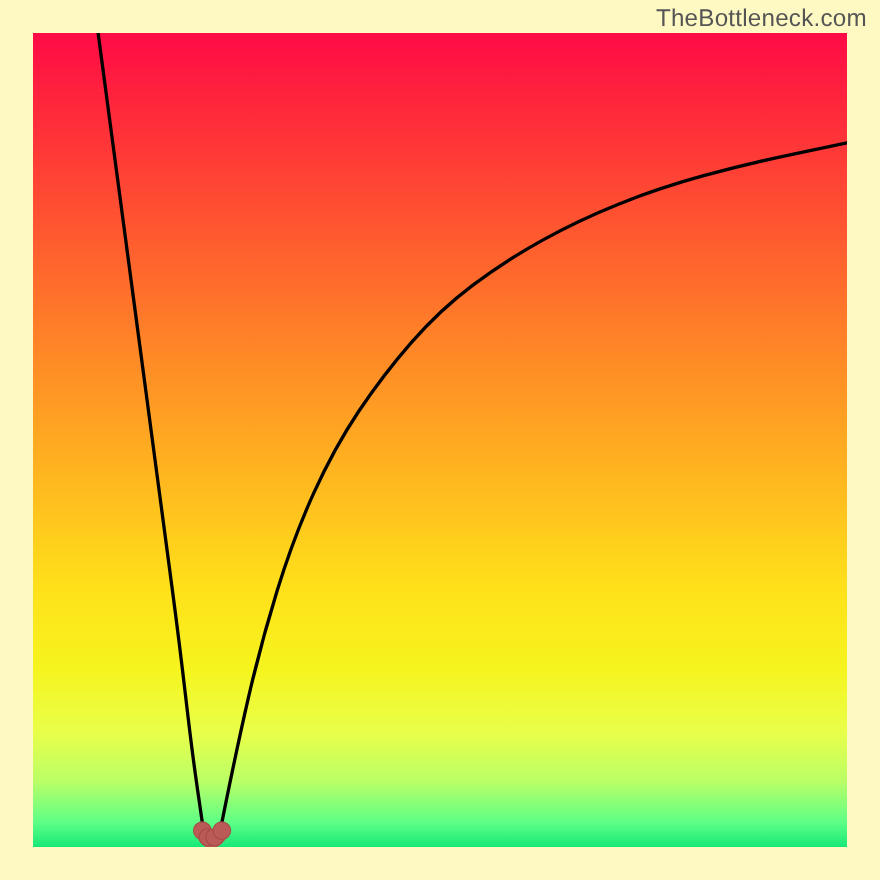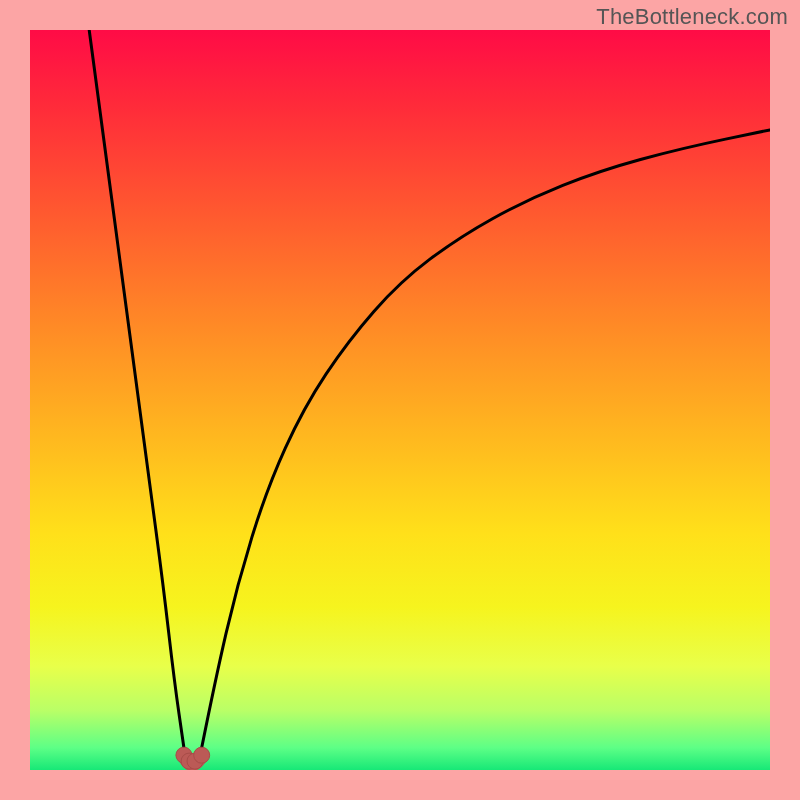--- a/index.html
+++ b/index.html
@@ -7,21 +7,21 @@
     padding: 0;
     width: 800px;
     height: 800px;
     overflow: hidden;
     background: #000;
     font-family: Arial, Helvetica, sans-serif;
   }
   .frame {
     position: absolute;
     inset: 0;
-    background: #fca5a5;
+    background: #fef9c3;
   }
   .plot-area {
     position: absolute;
     left: 30px;
     top: 30px;
     width: 740px;
     height: 740px;
     overflow: hidden;
   }
   .watermark {

